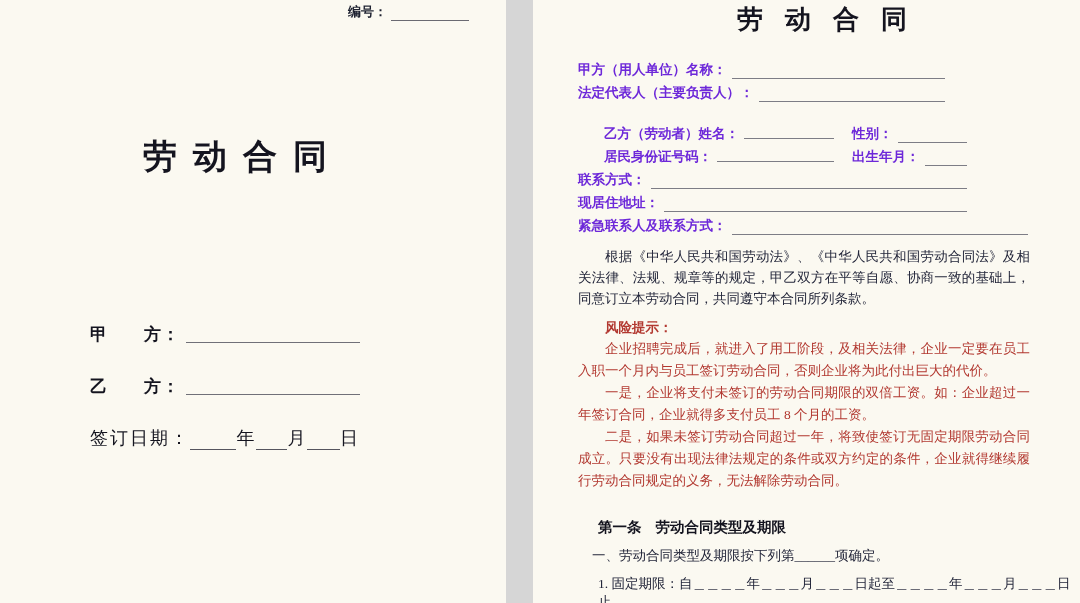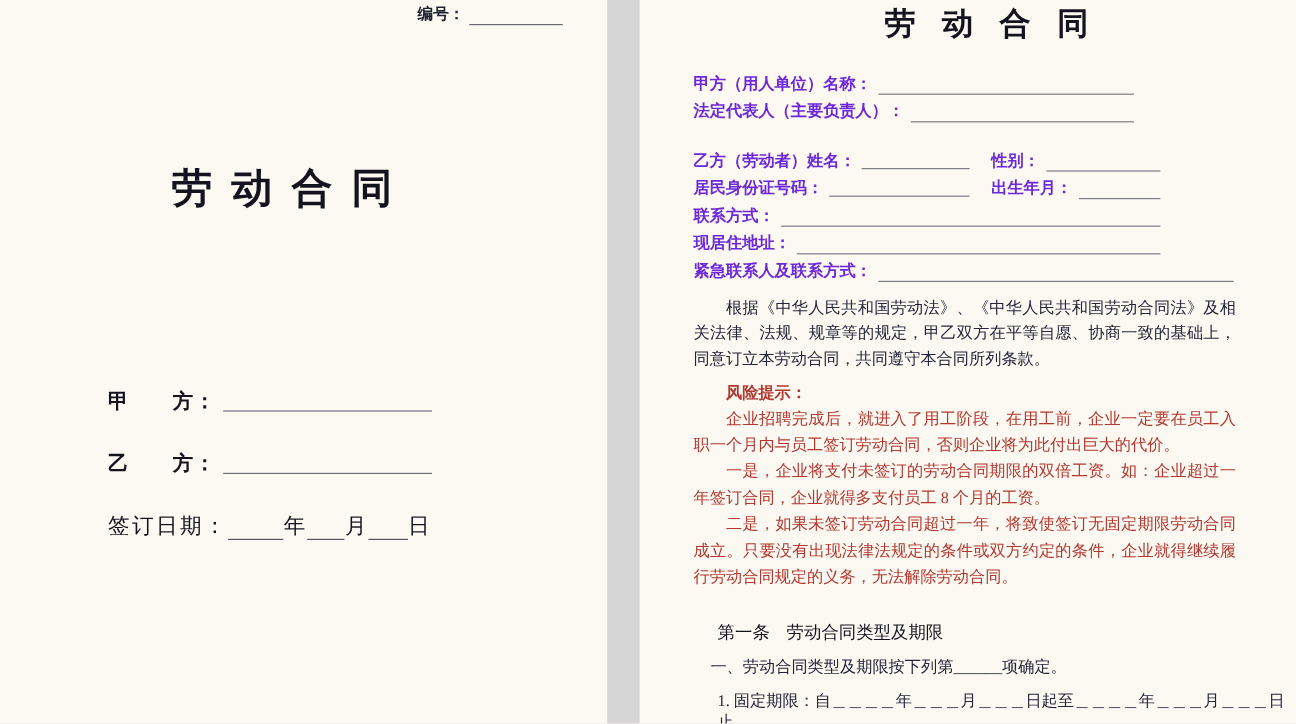--- a/index.html
+++ b/index.html
@@ -29,31 +29,31 @@
   .bl-y{width:60px;} .bl-m{width:40px;} .bl-d{width:42px;}
 
   
   .rp-content{position:absolute;left:45px;top:0;width:502px;}
   .rp-title{margin:2px 0 0 0;width:488px;text-align:center;
     font-size:26px;font-weight:bold;letter-spacing:22px;text-indent:22px;color:#14141f;white-space:nowrap;}
   .form-row{display:flex;align-items:flex-end;height:23px;
     font-size:13.5px;font-weight:bold;color:#6d28d9;white-space:nowrap;}
   .form-row .fline{flex:1;height:13px;border-bottom:1.3px solid #7d7d86;margin-left:5px;}
   .mrA{margin-right:135px;} .mrB{margin-right:113px;} .mrC{margin-right:52px;}
-  .g1{width:230px;display:flex;align-items:center;}
+  .g1{width:230px;display:flex;align-items:flex-start;margin-left:26px;}
   .g2{flex:1;display:flex;align-items:flex-end;margin-left:18px;}
   .sec-employer{margin-top:19px;}
   .sec-employee{margin-top:18px;}
   .para{width:452px;font-size:13.5px;line-height:21px;text-align:justify;
     text-indent:2em;margin:0;color:#23263a;}
   .intro{margin-top:11px;}
   .red{color:#b23830;}
   .risk-title{margin-top:8px;font-size:13.5px;font-weight:bold;text-indent:2em;}
   .risk-para{line-height:22px;}
-  .art-heading{margin:26px 0 0 20px;font-size:14.5px;font-weight:normal;color:#14141f;}
+  .art-heading{margin:26px 0 0 20px;font-size:14.5px;font-weight:bold;color:#14141f;}
   .art-heading .sp{display:inline-block;width:14px;}
   .clause{margin:10px 0 0 14px;font-size:13.5px;color:#23263a;}
   .clause-indent{margin-left:20px;}
 </style>
 </head>
 <body>
 
 <div class="page page-left">
 
   <div class="serial-row">
@@ -132,21 +132,21 @@
       <div class="form-row">
         <span>紧急联系人及联系方式：</span>
         <span class="fline mrC"></span>
       </div>
     </div>
 
     <p class="para intro">根据《中华人民共和国劳动法》、《中华人民共和国劳动合同法》及相关法律、法规、规章等的规定，甲乙双方在平等自愿、协商一致的基础上，同意订立本劳动合同，共同遵守本合同所列条款。</p>
 
     <div>
       <p class="para red risk-title">风险提示：</p>
-      <p class="para red risk-para">企业招聘完成后，就进入了用工阶段，在用工前，企业一定要在员工入职一个月内与员工签订劳动合同，否则企业将为此付出巨大的代价。</p>
+      <p class="para red risk-para">企业招聘完成后，就进入了用工阶段，及相关法律，企业一定要在员工入职一个月内与员工签订劳动合同，否则企业将为此付出巨大的代价。</p>
       <p class="para red risk-para">一是，企业将支付未签订的劳动合同期限的双倍工资。如：企业超过一年签订合同，企业就得多支付员工 8 个月的工资。</p>
       <p class="para red risk-para">二是，如果未签订劳动合同超过一年，将致使签订无固定期限劳动合同成立。只要没有出现法律法规定的条件或双方约定的条件，企业就得继续履行劳动合同规定的义务，无法解除劳动合同。</p>
     </div>
 
     <div>
       <div class="art-heading">
         <span>第一条</span><span class="sp"></span><span>劳动合同类型及期限</span>
       </div>
       <div class="clause">一、劳动合同类型及期限按下列第______项确定。</div>
       <div class="clause clause-indent">1. 固定期限：自＿＿＿＿年＿＿＿月＿＿＿日起至＿＿＿＿年＿＿＿月＿＿＿日止。</div>

